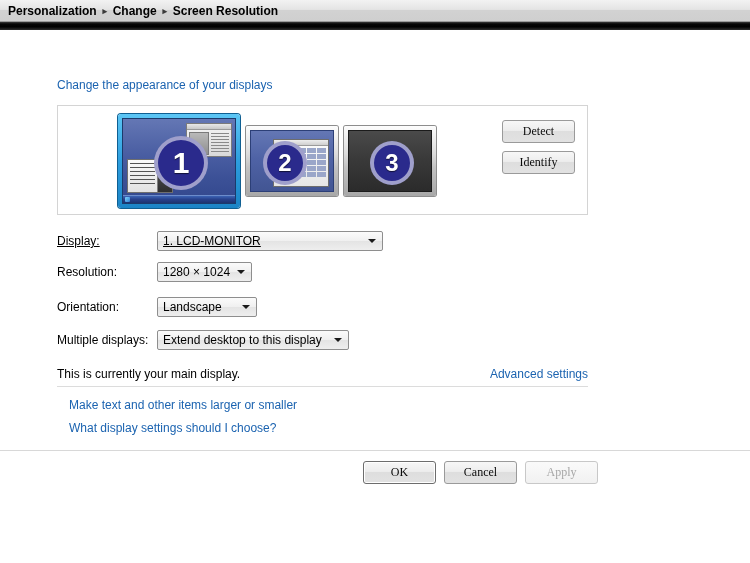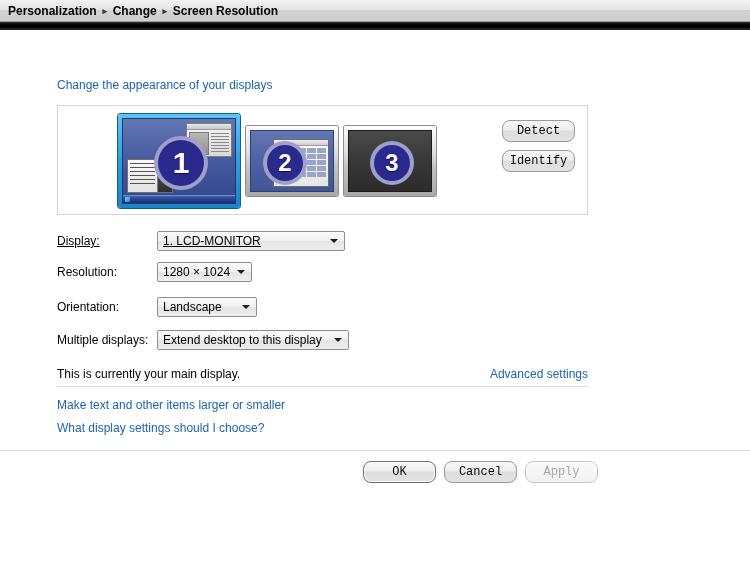--- a/index.html
+++ b/index.html
@@ -253,26 +253,26 @@
   .side-buttons {
     position: absolute;
     right: 12px;
     top: 14px;
     display: flex;
     flex-direction: column;
     gap: 8px;
   }
 
   .btn {
-    font-family: Liberation Mono, monospace;
+    font-family: Liberation Serif, serif;
     font-size: 12px;
     color: #0a0a0a;
     background: linear-gradient(to bottom, #f7f7f7 0%, #ededed 45%, #dedede 50%, #e2e2e2 100%);
     border: 1px solid #9a9a9a;
-    border-radius: 8px;
+    border-radius: 3px;
     padding: 3px 0;
     text-align: center;
     cursor: default;
     box-sizing: border-box;
   }
   .btn-side { width: 73px; }
 
   
   .form-row {
     position: absolute;
@@ -311,21 +311,21 @@
   .combo .arrow {
     position: absolute;
     right: 6px;
     top: 50%;
     margin-top: -2px;
     width: 0; height: 0;
     border-left: 4px solid transparent;
     border-right: 4px solid transparent;
     border-top: 4px solid #1a1a1a;
   }
-  .combo-display    { width: 188px; }
+  .combo-display    { width: 226px; }
   .combo-resolution { width: 95px; }
   .combo-orientation{ width: 100px; }
   .combo-multiple   { width: 192px; }
 
   
   .status-line {
     position: absolute;
     left: 57px;
     top: 337px;
     width: 531px;
@@ -344,21 +344,21 @@
     background: #dcdcdc;
   }
 
   a.link {
     color: #1b63b0;
     text-decoration: none;
     font-size: 12px;
     cursor: default;
   }
 
-  .link-row { position: absolute; left: 57px; }
+  .link-row { position: absolute; left: 69px; }
   .link-larger { top: 368px; }
   .link-what   { top: 391px; }
 
   
   .footer-sep {
     position: absolute;
     left: 0;
     top: 420px;
     width: 750px;
     height: 1px;

